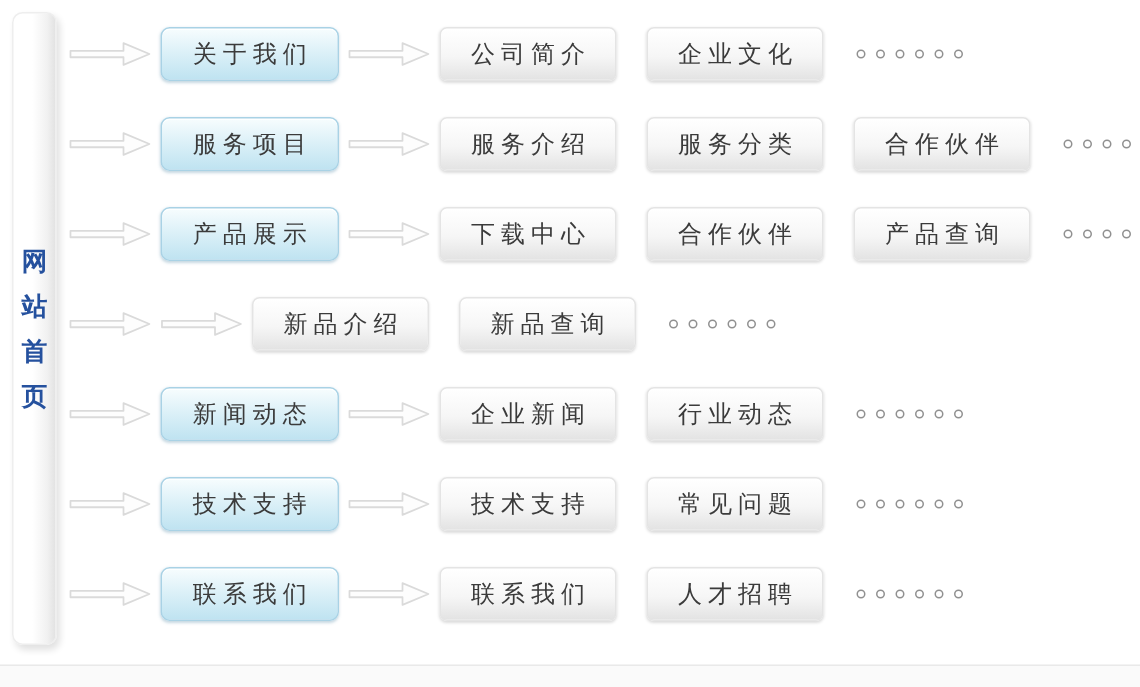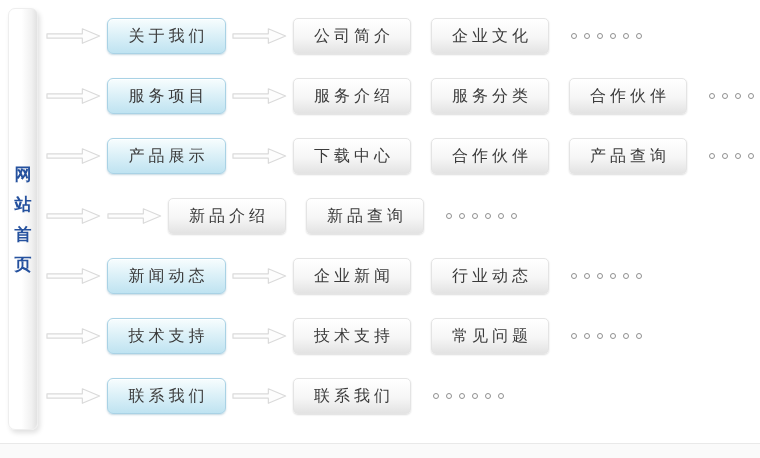--- a/index.html
+++ b/index.html
@@ -226,20 +226,21 @@
 
     <div class="row">
       <svg class="arrow">
           <use href="#arrowShape"></use>
         </svg>
       <div class="cat-btn">联系我们</div>
       <svg class="arrow">
           <use href="#arrowShape"></use>
         </svg>
       <div class="child-btn">联系我们</div>
+      <div class="child-btn">人才招聘</div>
       <span class="dots">
           <i class="dot"></i>
           <i class="dot"></i>
           <i class="dot"></i>
           <i class="dot"></i>
           <i class="dot"></i>
           <i class="dot"></i>
         </span>
     </div>
 

